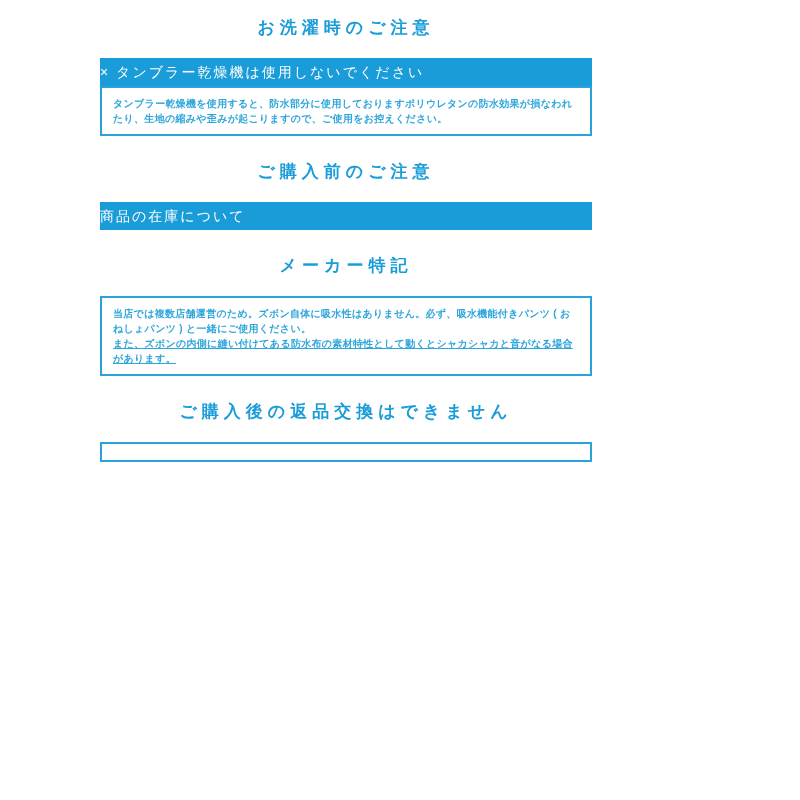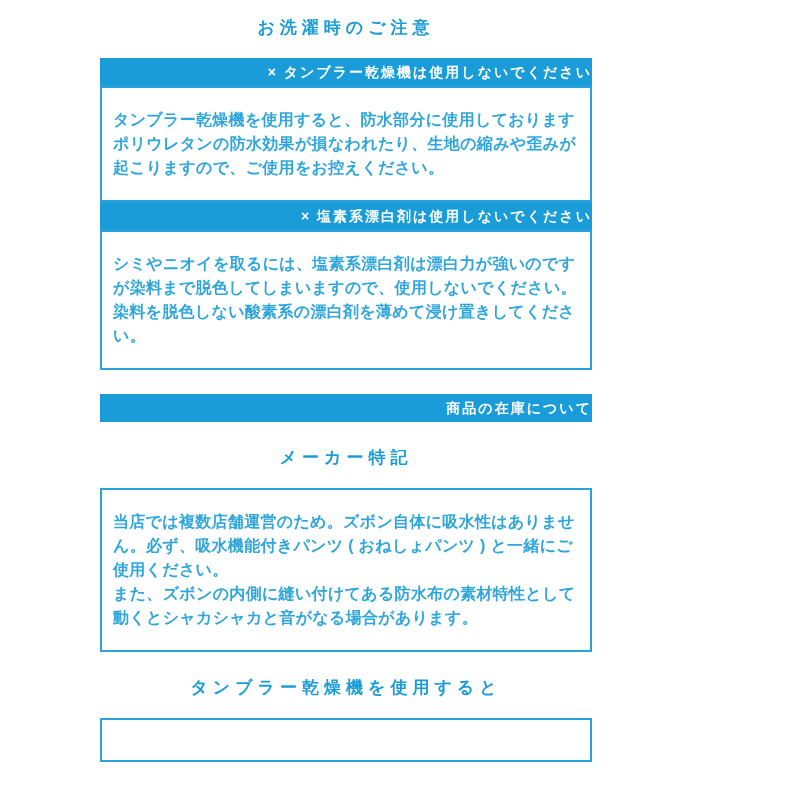--- a/index.html
+++ b/index.html
@@ -32,83 +32,78 @@
     color: var(--primary);
     font-weight: bold;
     font-size: 17px;
     letter-spacing: 5px;
     text-align: center;
     margin-bottom: 19px;
   }
   .block-header {
     background: var(--primary);
     color: var(--header-text);
-    font-weight: bold;
+    font-weight: normal;
     font-size: 14px;
     letter-spacing: 2px;
-    text-align: right;
+    text-align: left;
     height: 28px;
     line-height: 28px;
     white-space: nowrap;
   }
   .block-body {
     background: var(--bg);
     border: 2px solid var(--border-blue);
-    padding: 20px 11px;
+    padding: 8px 11px;
     color: var(--text-blue);
-    font-size: 16px;
+    font-size: 10px;
     font-weight: bold;
     line-height: 1.5;
     letter-spacing: 0.3px;
   }
-  .block-body p + p { margin-top: 0; }
+  .block-body p + p { margin-top: 0; text-decoration: underline; }
   .hanging {
     padding-left: 1em;
     text-indent: -1em;
   }
 </style>
 </head>
 <body>
 
 <div class="page">
   <div class="container">
 
     <div class="section">
       <div class="section-title">お洗濯時のご注意</div>
       <div>
         <div class="block-header">× タンブラー乾燥機は使用しないでください</div>
         <div class="block-body">
           <p>タンブラー乾燥機を使用すると、防水部分に使用しておりますポリウレタンの防水効果が損なわれたり、生地の縮みや歪みが起こりますので、ご使用をお控えください。</p>
         </div>
       </div>
-      <div>
-        <div class="block-header">× 塩素系漂白剤は使用しないでください</div>
-        <div class="block-body">
-          <p>シミやニオイを取るには、塩素系漂白剤は漂白力が強いのですが染料まで脱色してしまいますので、使用しないでください。染料を脱色しない酸素系の漂白剤を薄めて浸け置きしてください。</p>
-        </div>
-      </div>
     </div>
 
     <div class="section">
+      <div class="section-title">ご購入前のご注意</div>
       <div>
       </div>
       <div>
         <div class="block-header">商品の在庫について</div>
       </div>
     </div>
 
     <div class="section">
       <div class="section-title">メーカー特記</div>
       <div class="block-body">
         <p>当店では複数店舗運営のため。ズボン自体に吸水性はありません。必ず、吸水機能付きパンツ ( おねしょパンツ ) と一緒にご使用ください。</p>
         <p>また、ズボンの内側に縫い付けてある防水布の素材特性として動くとシャカシャカと音がなる場合があります。</p>
       </div>
     </div>
 
     <div class="section">
-      <div class="section-title">タンブラー乾燥機を使用すると</div>
+      <div class="section-title">ご購入後の返品交換はできません</div>
       <div class="block-body">
         
       </div>
     </div>
 
   </div>
 </div>
 
 </body></html>

